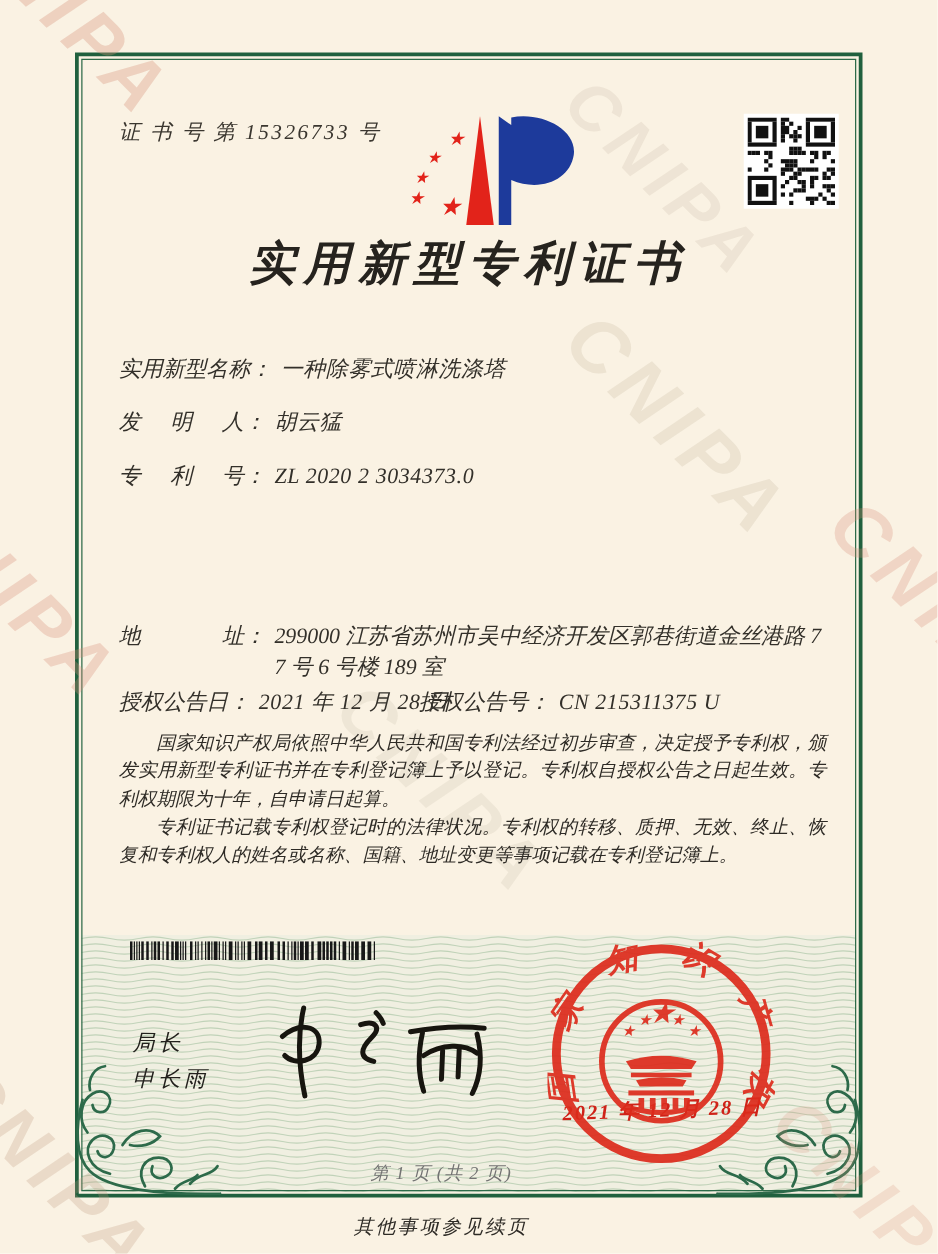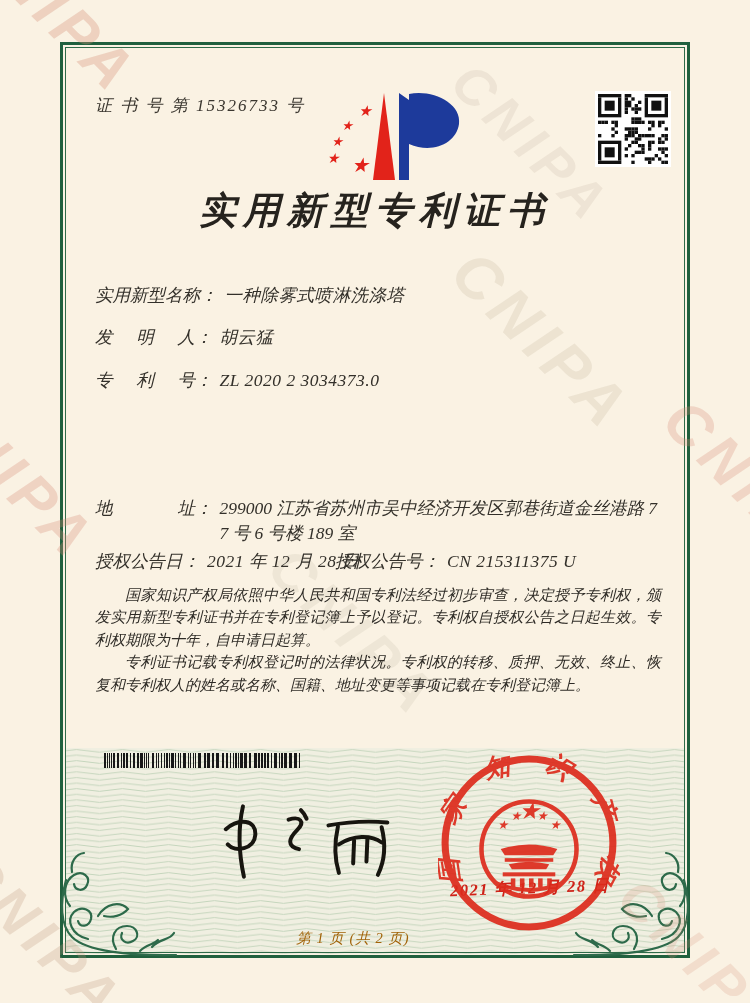--- a/index.html
+++ b/index.html
@@ -45,21 +45,21 @@
   .sig-block{position:absolute;left:106px;top:820px;z-index:2;
              font-family:"Liberation Sans","DejaVu Sans",sans-serif;
              font-size:17.5px;color:#23211d;letter-spacing:3px;line-height:29px;}
   .signature{position:absolute;left:206px;top:795px;}
 
   .seal{position:absolute;left:438px;top:752px;z-index:2;}
   .seal-date{position:absolute;left:450px;top:877px;width:180px;font-size:16.5px;font-weight:bold;
              color:#cf2218;letter-spacing:1.5px;transform:rotate(-2deg);white-space:nowrap;}
 
   .pageinfo{position:absolute;left:0;top:929px;width:706px;text-align:center;
-            font-size:14.5px;color:#a16207;letter-spacing:1px;}
+            font-size:14.5px;color:#737373;letter-spacing:1px;}
   .contnote{position:absolute;left:0;top:971px;width:706px;text-align:center;
             font-size:15.5px;color:#2e2b26;letter-spacing:2px;}
 
   .ornament{position:absolute;z-index:1;}
 </style>
 </head>
 <body>
 
 <div class="page">
 
@@ -317,20 +317,24 @@
         <rect x="167" y="0" width="1" height="15" fill="#181818"></rect>
         <rect x="170" y="0" width="3" height="15" fill="#181818"></rect>
         <rect x="175" y="0" width="1" height="15" fill="#181818"></rect>
         <rect x="177" y="0" width="2" height="15" fill="#181818"></rect>
         <rect x="180" y="0" width="3" height="15" fill="#181818"></rect>
         <rect x="185" y="0" width="3" height="15" fill="#181818"></rect>
         <rect x="190" y="0" width="3" height="15" fill="#181818"></rect>
         <rect x="195" y="0" width="1" height="15" fill="#181818"></rect>
       </svg>
 
+    <div class="sig-block">
+      <div>局长</div>
+      <div>申长雨</div>
+    </div>
     <svg class="signature" width="205" height="95" viewBox="0 0 210 100">
       <g fill="none" stroke="#17150f" stroke-width="4.2" stroke-linecap="round">
         <path d="M36,12 C31,34 31,58 37,86"></path>
         <path d="M18,36 C32,24 50,26 49,42 C48,57 28,61 20,52"></path>
         <path d="M84,26 C96,22 102,28 93,37 C84,46 82,54 95,57"></path>
         <path d="M97,16 C100,19 102,22 103,25"></path>
         <path d="M126,32 C148,28 168,27 188,29"></path>
         <path d="M136,33 C132,51 132,66 137,82"></path>
         <path d="M137,52 C152,42 171,42 182,50"></path>
         <path d="M153,48 L152,72"></path>
@@ -362,15 +366,16 @@
         <rect x="81" y="125" width="4.5" height="9"></rect>
         <rect x="90" y="125" width="4.5" height="9"></rect>
         <rect x="99" y="125" width="4.5" height="9"></rect>
         <rect x="108" y="125" width="4.5" height="9"></rect>
         <path d="M58,130 Q90,143 122,130" fill="none" stroke="#dd2b1c" stroke-width="4"></path>
       </g>
     </svg>
     <div class="seal-date">2021 年 12 月 28 日</div>
 
     <div class="pageinfo">第 1 页 (共 2 页)</div>
+    <div class="contnote">其他事项参见续页</div>
 
   </div>
 </div>
 
 </body></html>

